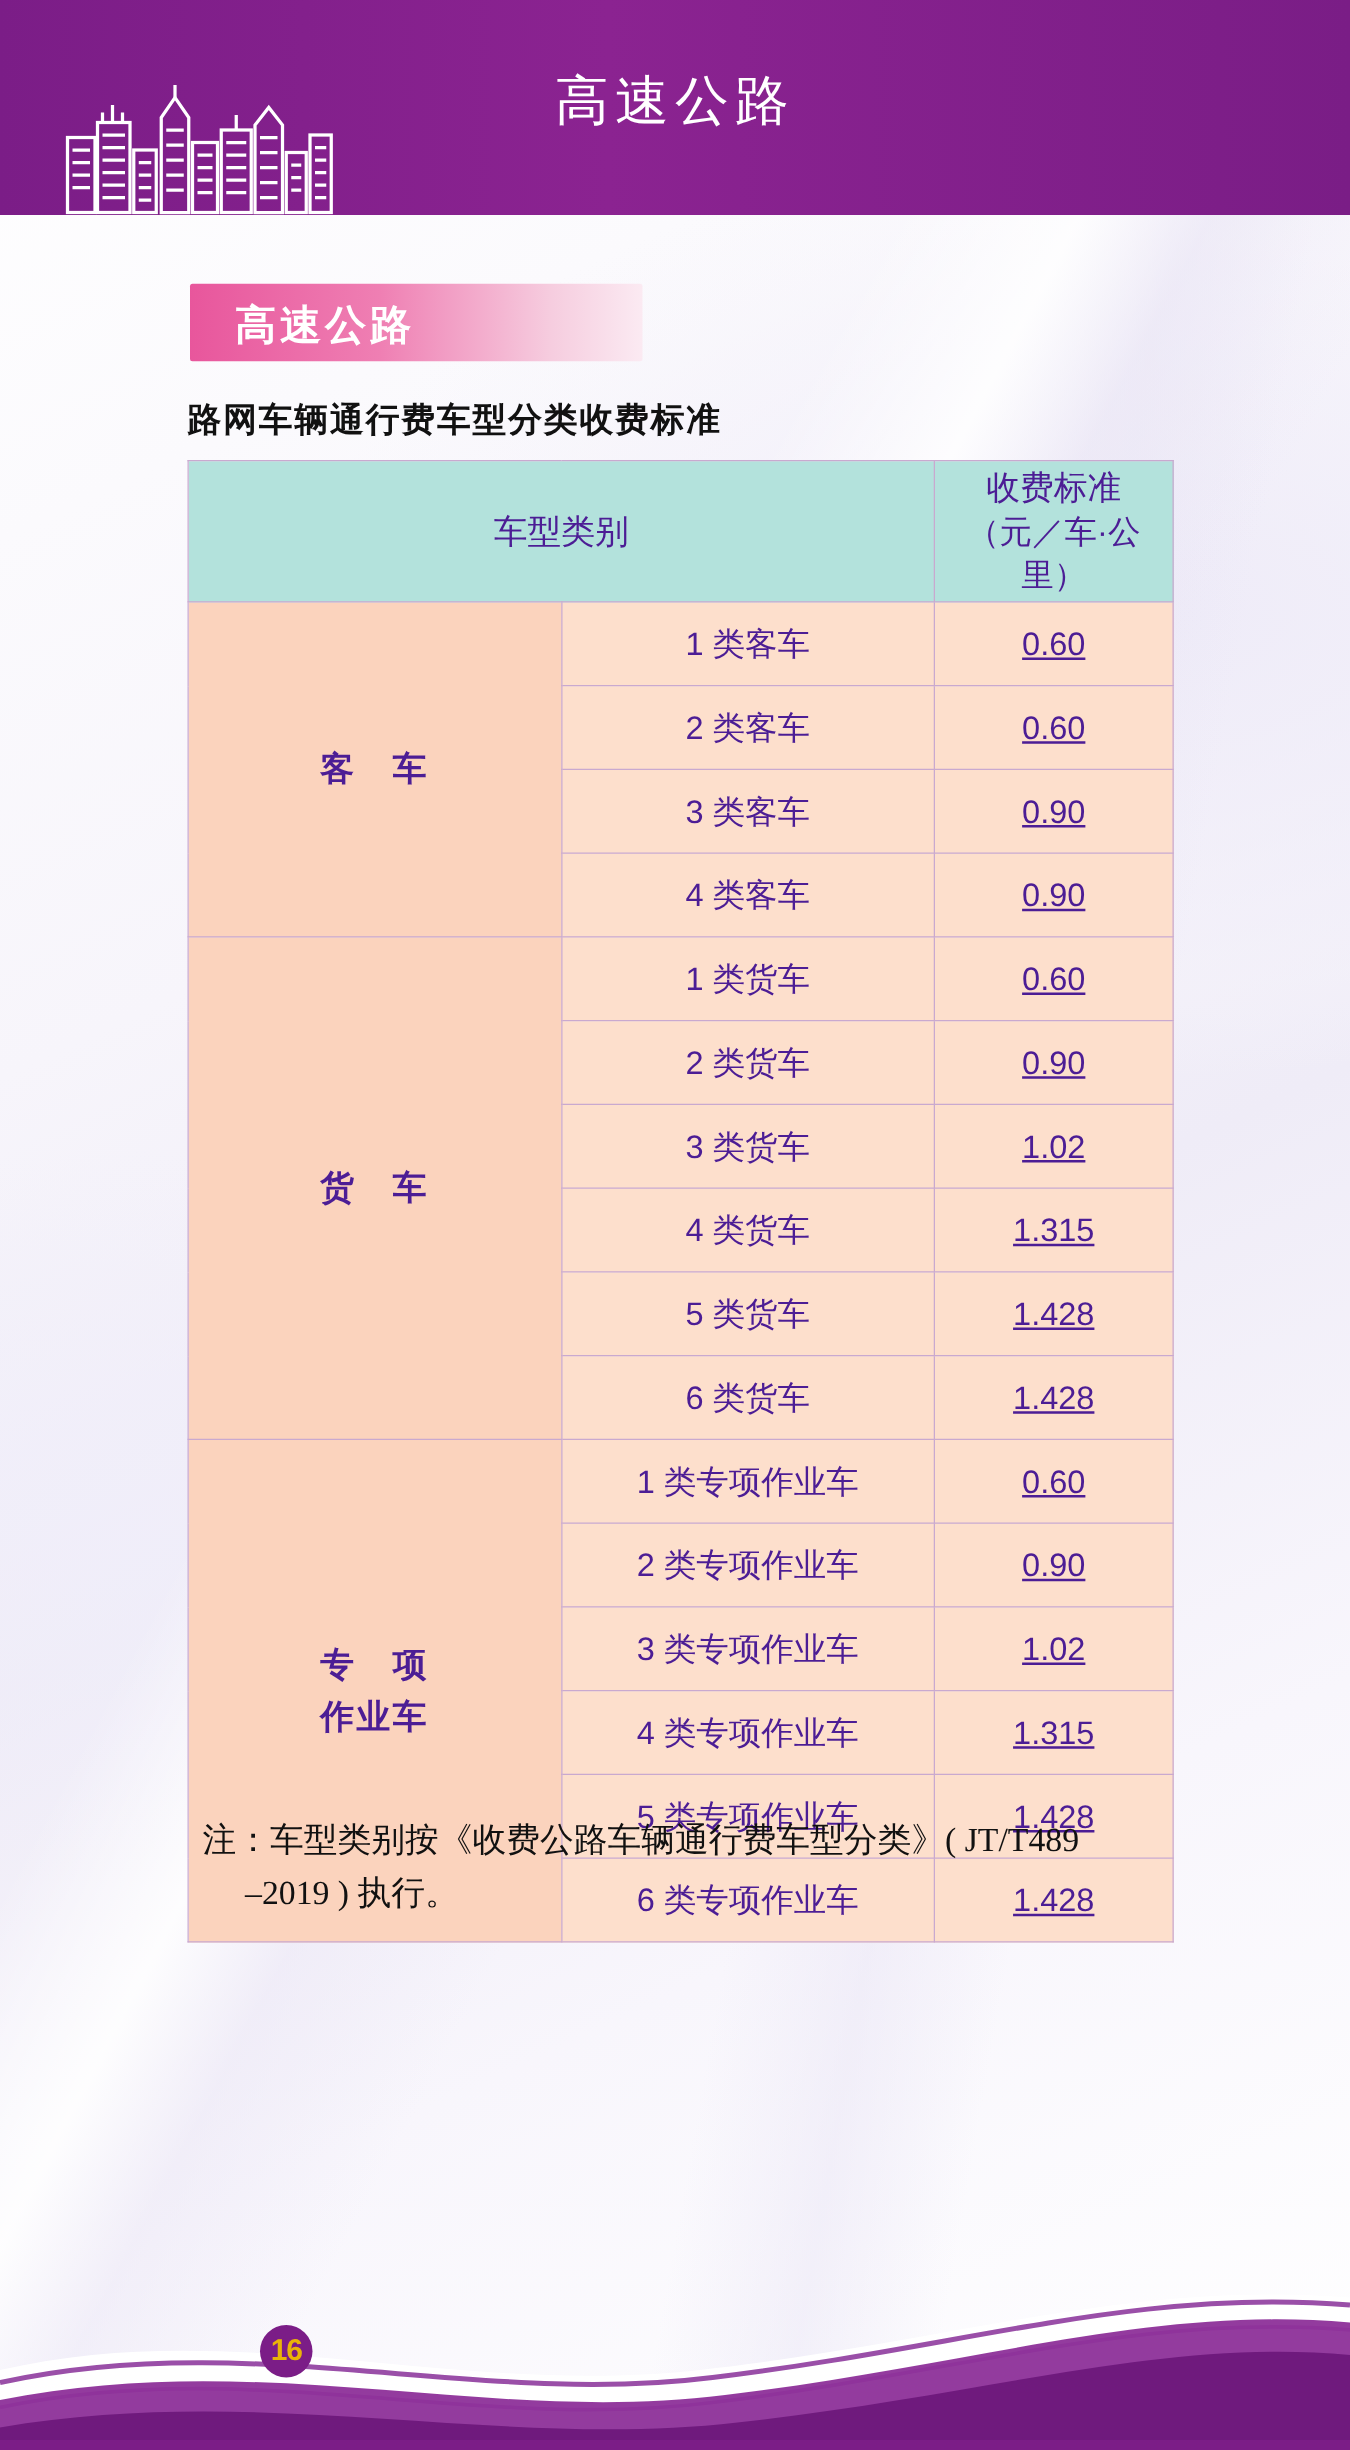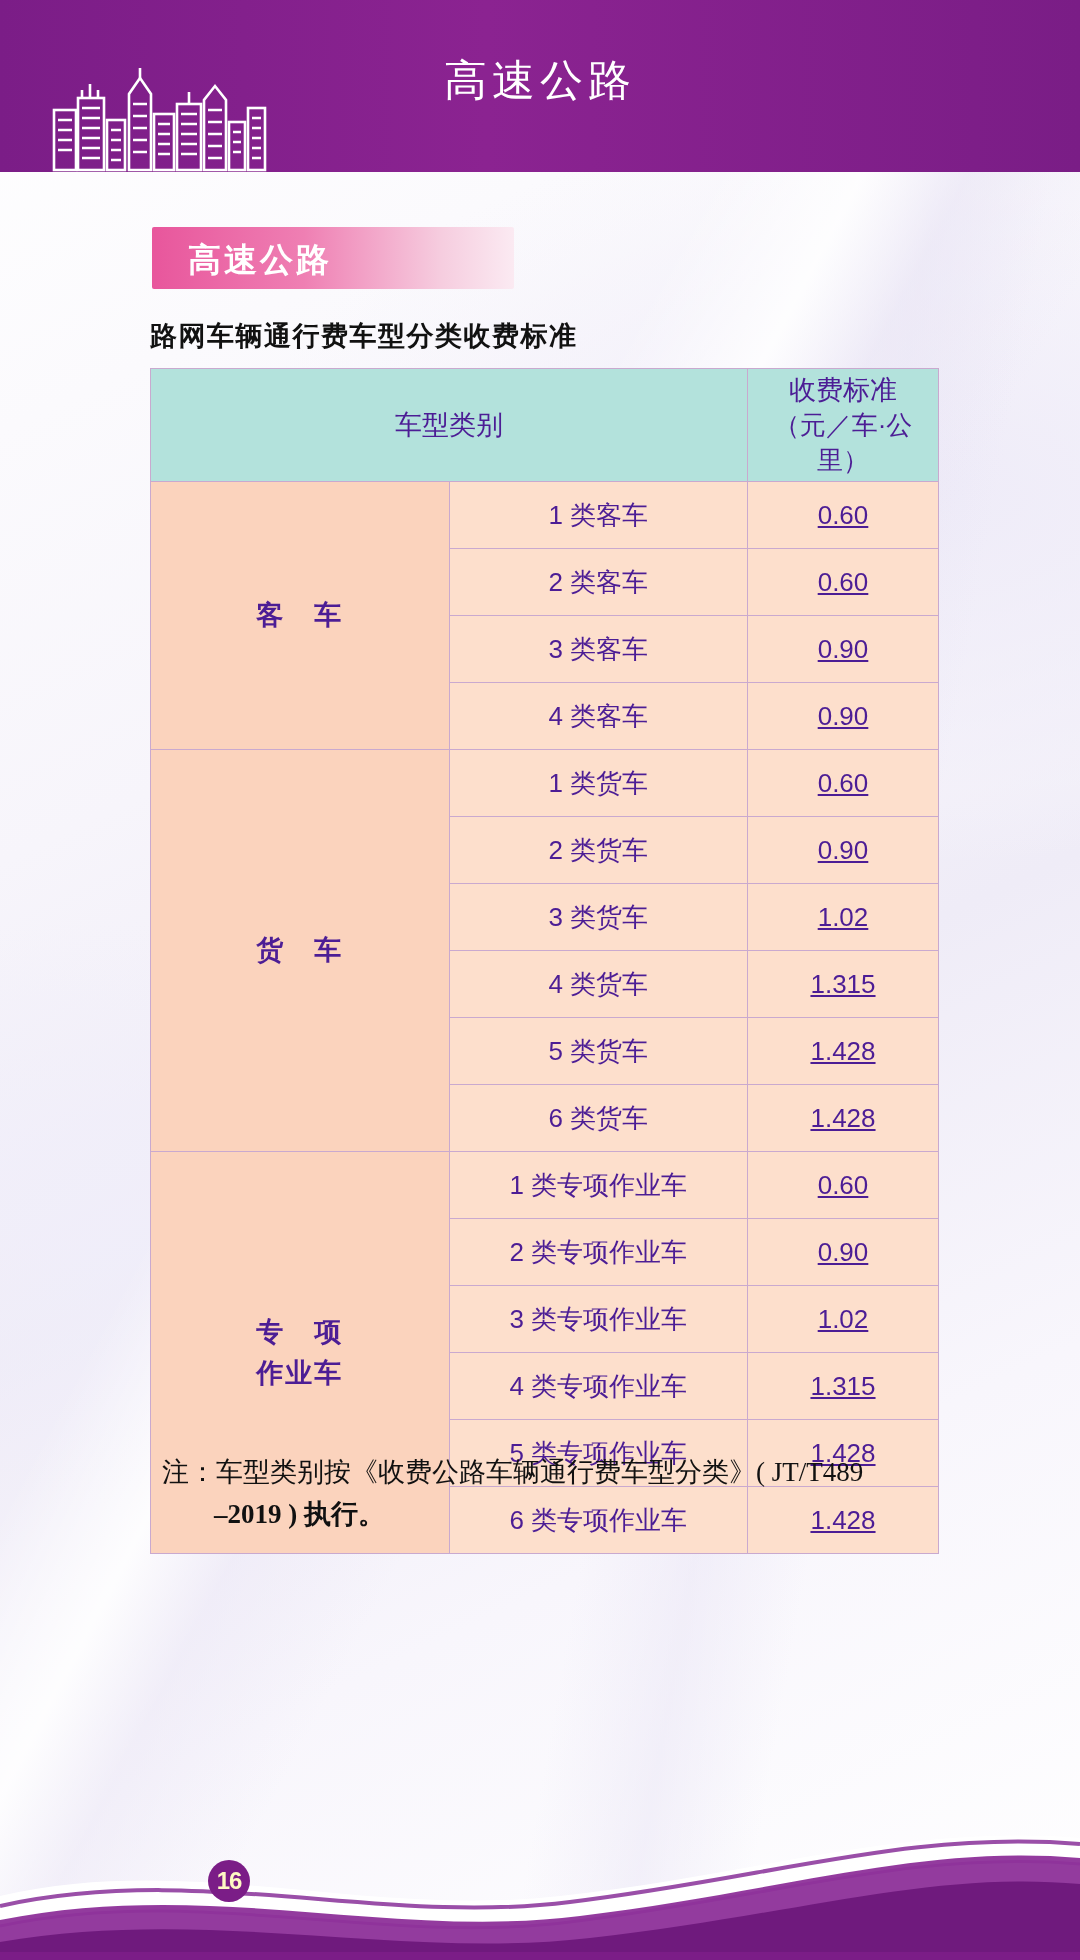--- a/index.html
+++ b/index.html
@@ -142,38 +142,38 @@
     position: absolute;
     left: 150px;
     top: 1452px;
     width: 800px;
     font-family: "Liberation Serif", "DejaVu Serif", serif;
     font-size: 27px;
     line-height: 1.55;
     color: #111111;
     padding-left: 12px;
   }
-  .note .l2 { margin-left: 52px; display: block; font-weight: bold; }
+  .note .l2 { margin-left: 34px; display: block; }
 
   
   .footer {
     position: absolute;
     left: 0; bottom: 0;
     width: 1080px;
     height: 240px;
   }
   .page-number {
     position: absolute;
     left: 208px;
     bottom: 58px;
     width: 42px;
     height: 42px;
     border-radius: 50%;
     background: #7b1d87;
-    color: #fef9c3;
+    color: #eab308;
     font-size: 24px;
     font-weight: 700;
     text-align: center;
     line-height: 42px;
     letter-spacing: -1px;
   }
 </style>
 </head>
 <body>
 

